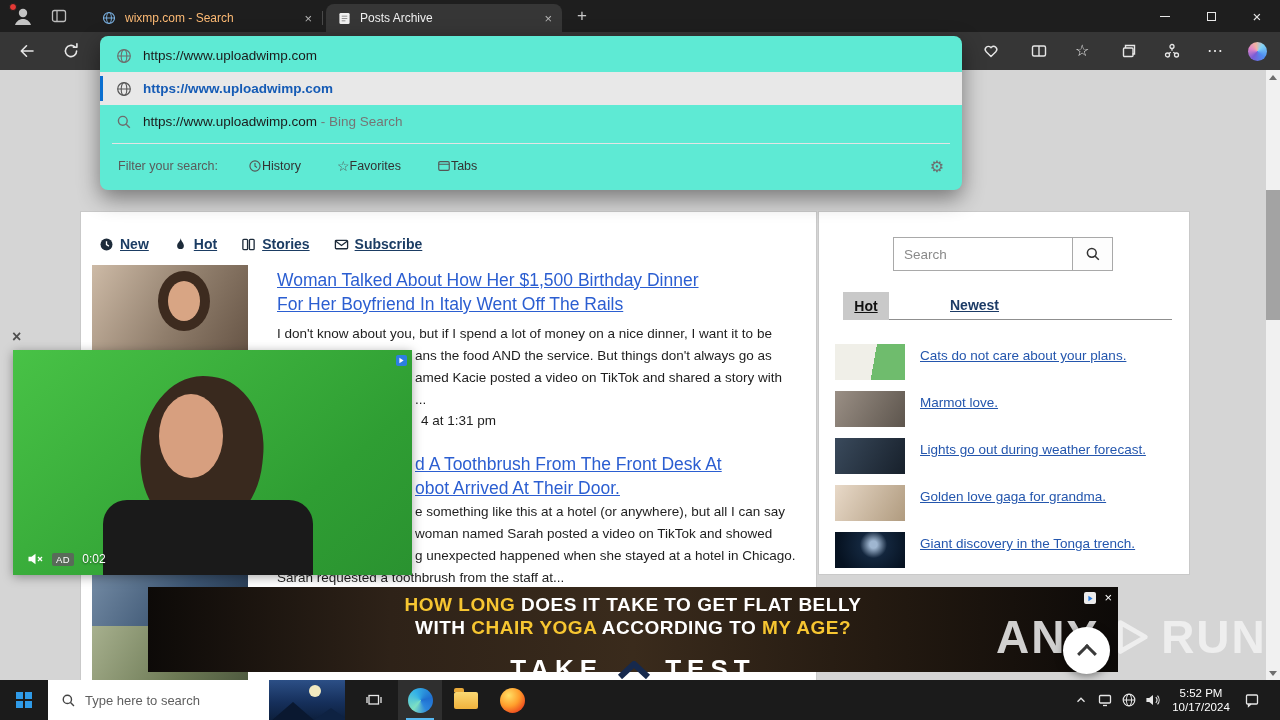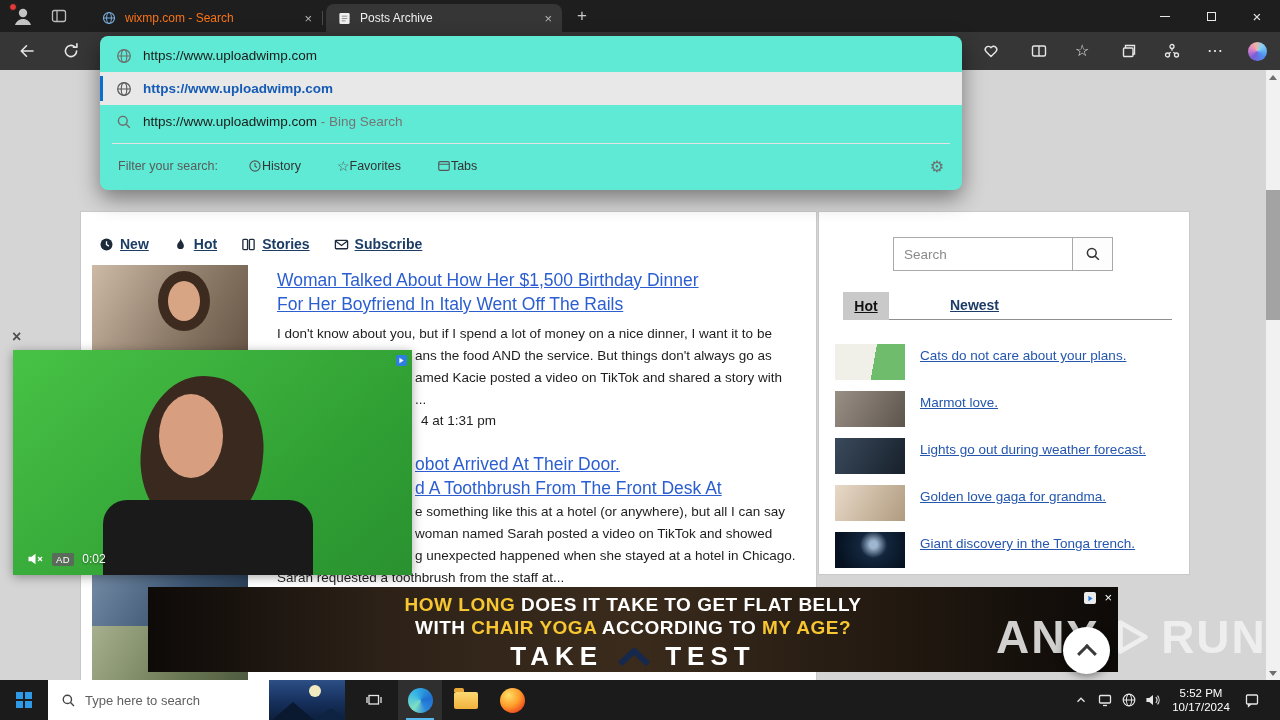--- a/index.html
+++ b/index.html
@@ -15,21 +15,21 @@
     background:#e53935; border:1px solid #1e1e1e; }
   .ws-icon { position:absolute; left:50px; top:7px; }
   .tab { position:absolute; top:4px; height:28px; display:flex; align-items:center;
     border-radius:8px 8px 0 0; overflow:hidden; }
   .tab.inactive { left:90px; width:232px; }
   .tab.active { left:326px; width:236px; background:#363636; }
   .tab-sep { position:absolute; left:322px; top:11px; width:1px; height:14px; background:#4a4a4a; }
   .tab .favicon { margin-left:12px; flex:0 0 auto; }
   .tab .tab-title { margin-left:9px; font-size:12px; flex:1 1 auto; white-space:nowrap;
     overflow:hidden; text-overflow:ellipsis; }
-  .tab.inactive .tab-title { color:#f97316; }
+  .tab.inactive .tab-title { color:#fdba74; }
   .tab.active .tab-title { color:#efefef; }
   .tab .tab-close { margin:0 10px 0 6px; font-size:13px; color:#b5b5b5; cursor:default; }
   .newtab { position:absolute; left:572px; top:6px; width:20px; height:20px; color:#c9c9c9;
     font-size:17px; line-height:19px; text-align:center; }
   .wincontrols { position:absolute; right:0; top:0; height:32px; display:flex; }
   .wc { width:46px; height:32px; display:flex; align-items:center; justify-content:center; }
   .glyph-min { width:10px; height:1px; background:#e8e8e8; }
   .glyph-max { width:9px; height:9px; border:1px solid #e8e8e8; }
   .glyph-close { color:#e8e8e8; font-size:15px; }
 
@@ -112,21 +112,21 @@
   .v-time { color:#fff; font-size:12px; text-shadow:0 1px 2px rgba(0,0,0,.5); }
   .v-info { position:absolute; right:5px; top:5px; width:11px; height:11px; background:#2d7fe0; border-radius:2px;
     display:flex; align-items:center; justify-content:center; }
 
   
   .banner { position:absolute; left:148px; top:517px; width:970px; height:85px; z-index:20;
     background:linear-gradient(90deg,#0d0a08,#2e2218 25%,#3a2b1c 50%,#241a11 75%,#0d0a08);
     display:flex; flex-direction:column; align-items:center; padding-top:6px; }
   .b-line { font-size:19px; font-weight:800; letter-spacing:.5px; color:#fff; white-space:pre; line-height:23px; }
   .b-gold { color:#f7c631; }
-  .b-cta { display:flex; align-items:center; gap:14px; margin-top:2px; }
+  .b-cta { display:flex; align-items:center; gap:14px; margin-top:15px; }
   .b-cta span { font-size:26px; font-weight:800; color:#fff; letter-spacing:6px; }
   .b-close { position:absolute; right:6px; top:3px; color:#fff; font-size:13px; }
   .b-info { position:absolute; right:22px; top:5px; width:12px; height:12px; background:rgba(255,255,255,.92);
     border-radius:2px; display:flex; align-items:center; justify-content:center; }
 
   
   .watermark { position:absolute; left:996px; top:540px; z-index:21; display:flex; align-items:center; gap:8px; }
   .watermark span { font-size:46px; font-weight:800; letter-spacing:2px; color:rgba(242,242,242,.85); }
   .scrolltop { position:absolute; left:1063px; top:557px; width:47px; height:47px; border-radius:50%;
     background:#fff; z-index:22; box-shadow:0 2px 8px rgba(0,0,0,.45); display:flex; align-items:center; justify-content:center; }
@@ -317,22 +317,22 @@
       <span>Woman Talked About How Her $1,500 Birthday Dinner</span>
       <span>For Her Boyfriend In Italy Went Off The Rails</span>
     </div>
     <span class="bodyline" style="left:277px;top:256px">I don't know about you, but if I spend a lot of money on a nice dinner, I want it to be</span>
     <span class="bodyline" style="left:415px;top:278px">ans the food AND the service. But things don't always go as</span>
     <span class="bodyline" style="left:415px;top:300px">amed Kacie posted a video on TikTok and shared a story with</span>
     <span class="bodyline" style="left:415px;top:322px">...</span>
     <span class="bodyline" style="left:421px;top:343px">4 at 1:31 pm</span>
 
     <div class="a-title title2">
+      <span>d A Toothbrush From The Front Desk At</span>
       <span>obot Arrived At Their Door.</span>
-      <span>d A Toothbrush From The Front Desk At</span>
     </div>
     <span class="bodyline" style="left:415px;top:434px">e something like this at a hotel (or anywhere), but all I can say</span>
     <span class="bodyline" style="left:415px;top:456px">woman named Sarah posted a video on TikTok and showed</span>
     <span class="bodyline" style="left:415px;top:478px">g unexpected happened when she stayed at a hotel in Chicago.</span>
     <span class="bodyline" style="left:277px;top:500px">Sarah requested a toothbrush from the staff at...</span>
     <div class="thumb t2"></div>
     <div class="thumb t3"></div>
 
     <input class="s-search" placeholder="Search" style="">
     <div class="s-btn">

